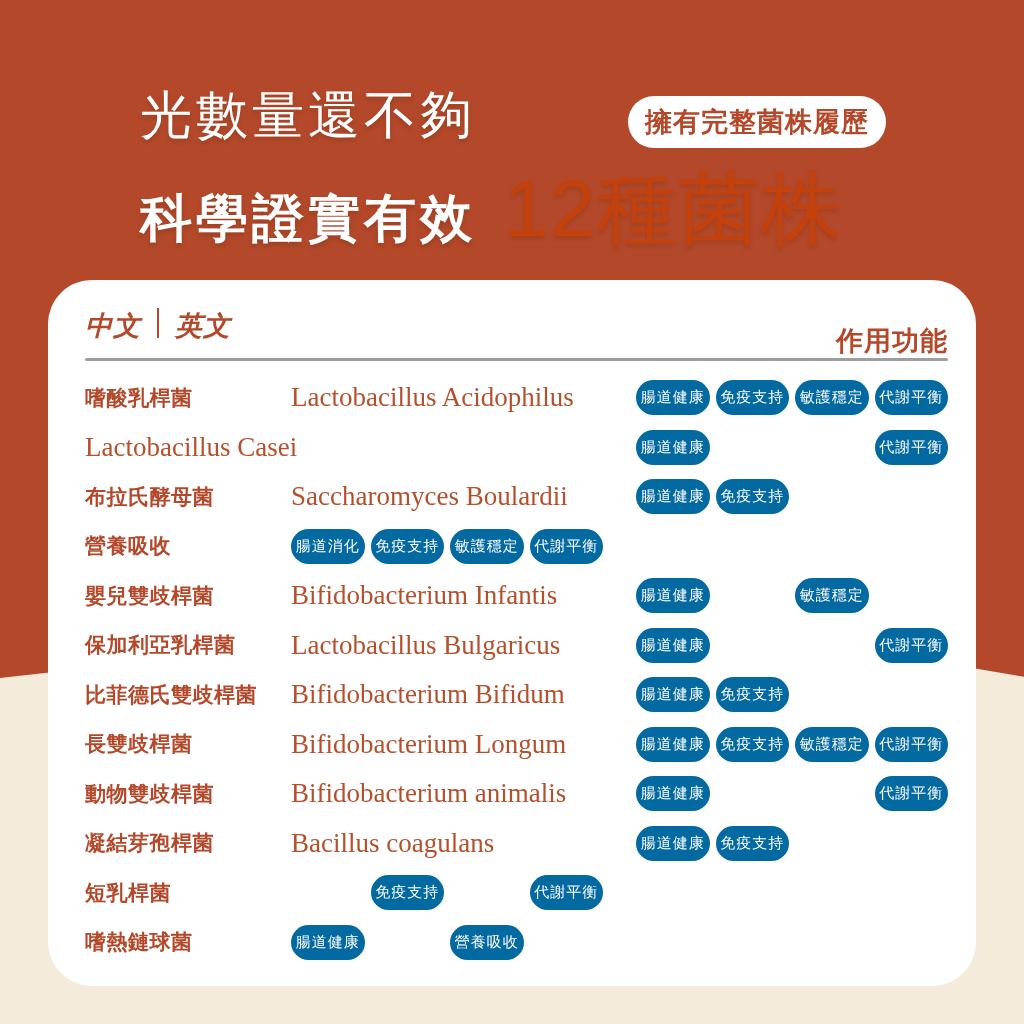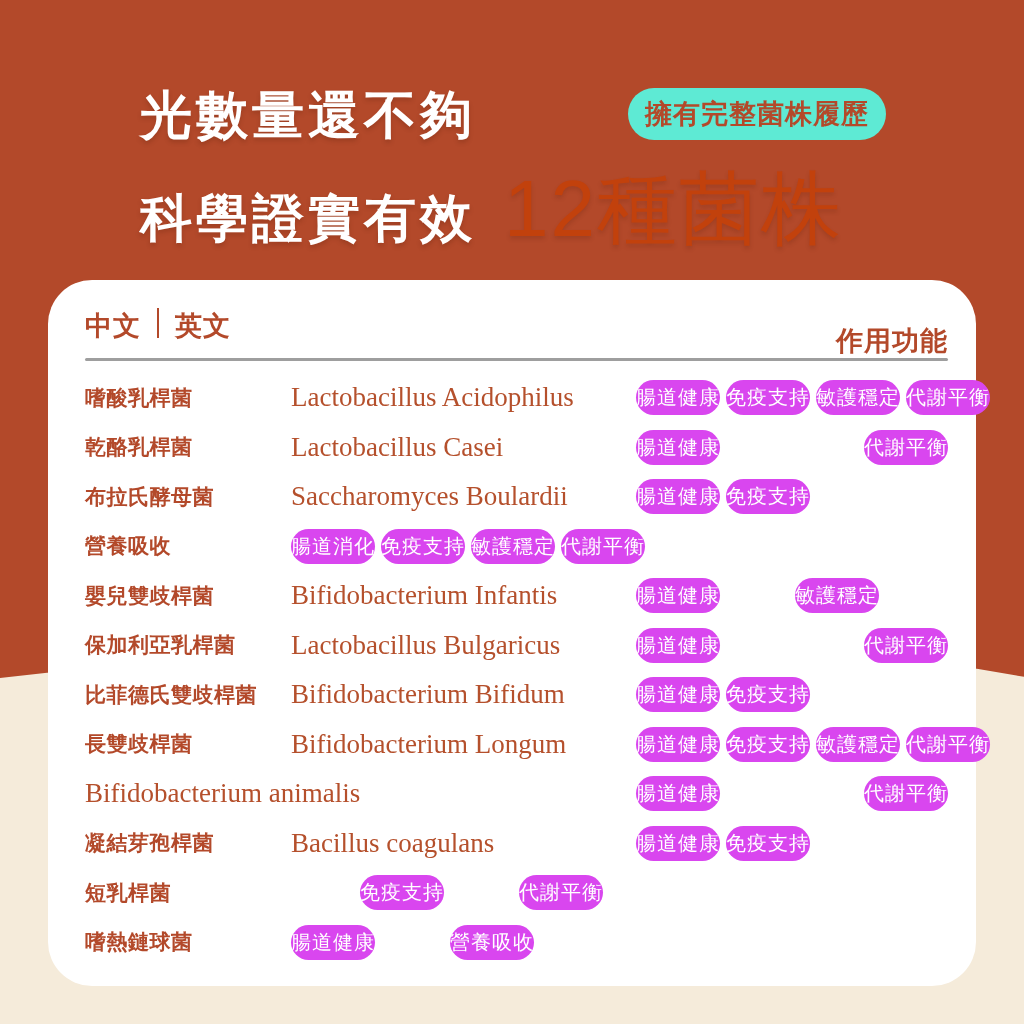--- a/index.html
+++ b/index.html
@@ -9,73 +9,73 @@
     background:#f5ebda; overflow:hidden;
     font-family:"Liberation Sans", sans-serif;
   }
   .bg-top {
     position:absolute; left:0; top:0; width:1024px; height:1024px;
     background:#b3492a;
     clip-path: polygon(0 0, 100% 0, 100% 66.1%, 95.4% 65.3%, 4.6% 65.7%, 0 66.2%);
   }
   .title-block { position:absolute; left:140px; top:86px; }
   .title-line1 {
-    font-size:52px; font-weight:bold; color:#ffffff; letter-spacing:4px;
+    font-size:52px; font-weight:normal; color:#ffffff; letter-spacing:4px;
     text-shadow:0 3px 4px rgba(90,30,10,0.25); line-height:1.15;
   }
   .title-line2-row { display:flex; align-items:baseline; margin-top:10px; }
   .title-line2 {
     font-size:52px; font-weight:bold; color:#ffffff; letter-spacing:4px;
     text-shadow:0 3px 4px rgba(90,30,10,0.25);
   }
   .title-highlight {
     font-size:80px; font-weight:normal; color:#c2410c; letter-spacing:2px;
     margin-left:28px; text-shadow:0 3px 4px rgba(90,30,10,0.2);
   }
   .header-pill {
-    position:absolute; left:628px; top:88px; width:258px; height:52px;
-    background:#5eead4; border-radius:26px;
+    position:absolute; left:628px; top:96px; width:258px; height:52px;
+    background:#ffffff; border-radius:26px;
     display:flex; align-items:center; justify-content:center;
   }
   .header-pill span {
     color:#b3492a; font-weight:bold; font-size:27px; letter-spacing:1px;
   }
   .card {
     position:absolute; left:48px; top:280px; width:928px; height:706px;
     background:#ffffff; border-radius:44px;
     padding:24px 28px 0 37px;
   }
   .card-header {
     display:flex; justify-content:space-between; align-items:center; height:44px;
   }
   .col-title-left {
     display:flex; align-items:flex-start; gap:16px;
-    font-size:27px; font-weight:bold; color:#b3492a; letter-spacing:1px;
+    font-size:27px; font-weight:bold; color:#b3492a; letter-spacing:1px;font-style:italic;
   }
   .vbar { width:2px; height:30px; background:#b3492a; }
   .col-title-right {
     font-size:27px; font-weight:bold; color:#b3492a; letter-spacing:1px;margin-top:29px;
   }
   .divider { height:3px; background:#9e9e9e; margin-top:10px; border-radius:2px; }
   .rows { margin-top:12px; }
   .row { height:49.5px; display:flex; align-items:center; }
   .zh {
     width:206px; font-size:21px; font-weight:bold; color:#b3492a;
     letter-spacing:0.5px; white-space:nowrap;
   }
   .en {
     flex:1; font-family:"Liberation Serif", serif; font-size:27px;
     color:#b5502c; white-space:nowrap;
   }
   .badges {
     width:312px; display:grid; grid-template-columns:repeat(4,1fr); gap:6px;
   }
   .badge {
-    height:35px; background:#d946ef; border-radius:18px;
-    color:#ffffff; font-size:20px; letter-spacing:1px;
+    height:35px; background:#0369a1; border-radius:18px;
+    color:#ffffff; font-size:15px; letter-spacing:1px;
     display:flex; align-items:center; justify-content:center;
     white-space:nowrap;
   }
 </style>
 </head>
 <body>
 
 <div class="page">
   <div class="bg-top"></div>
 
@@ -107,21 +107,20 @@
     <div class="en">Lactobacillus Acidophilus</div>
     <div class="badges">
             <span class="badge" style="grid-column: 1;">腸道健康</span>
             <span class="badge" style="grid-column: 2;">免疫支持</span>
             <span class="badge" style="grid-column: 3;">敏護穩定</span>
             <span class="badge" style="grid-column: 4;">代謝平衡</span>
           </div>
   </div>
 
   <div class="row">
-    <div class="zh">乾酪乳桿菌</div>
     <div class="en">Lactobacillus Casei</div>
     <div class="badges">
             <span class="badge" style="grid-column: 1;">腸道健康</span>
             <span class="badge" style="grid-column: 4;">代謝平衡</span>
           </div>
   </div>
 
   <div class="row">
     <div class="zh">布拉氏酵母菌</div>
     <div class="en">Saccharomyces Boulardii</div>
@@ -173,20 +172,21 @@
     <div class="en">Bifidobacterium Longum</div>
     <div class="badges">
             <span class="badge" style="grid-column: 1;">腸道健康</span>
             <span class="badge" style="grid-column: 2;">免疫支持</span>
             <span class="badge" style="grid-column: 3;">敏護穩定</span>
             <span class="badge" style="grid-column: 4;">代謝平衡</span>
           </div>
   </div>
 
   <div class="row">
+    <div class="zh">動物雙歧桿菌</div>
     <div class="en">Bifidobacterium animalis</div>
     <div class="badges">
             <span class="badge" style="grid-column: 1;">腸道健康</span>
             <span class="badge" style="grid-column: 4;">代謝平衡</span>
           </div>
   </div>
 
   <div class="row">
     <div class="zh">凝結芽孢桿菌</div>
     <div class="en">Bacillus coagulans</div>

